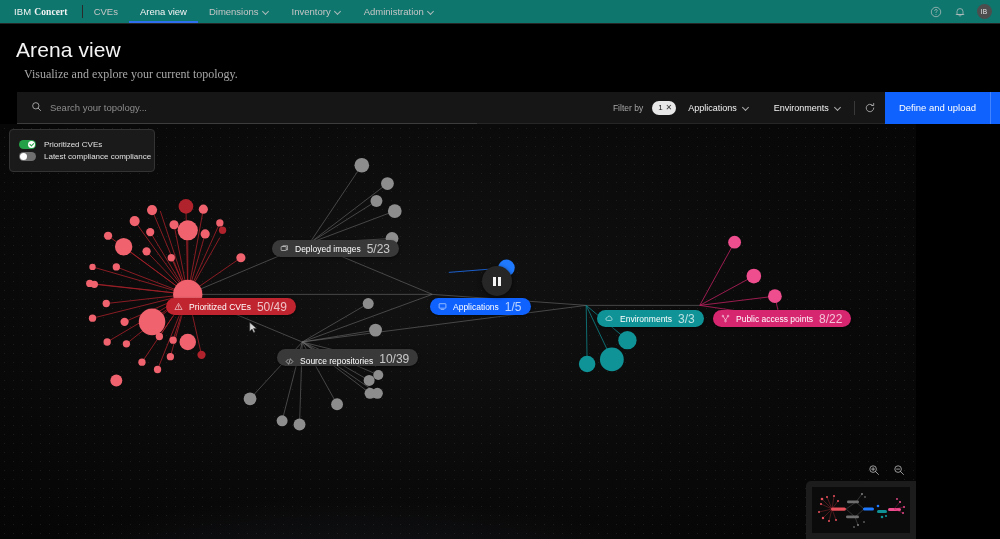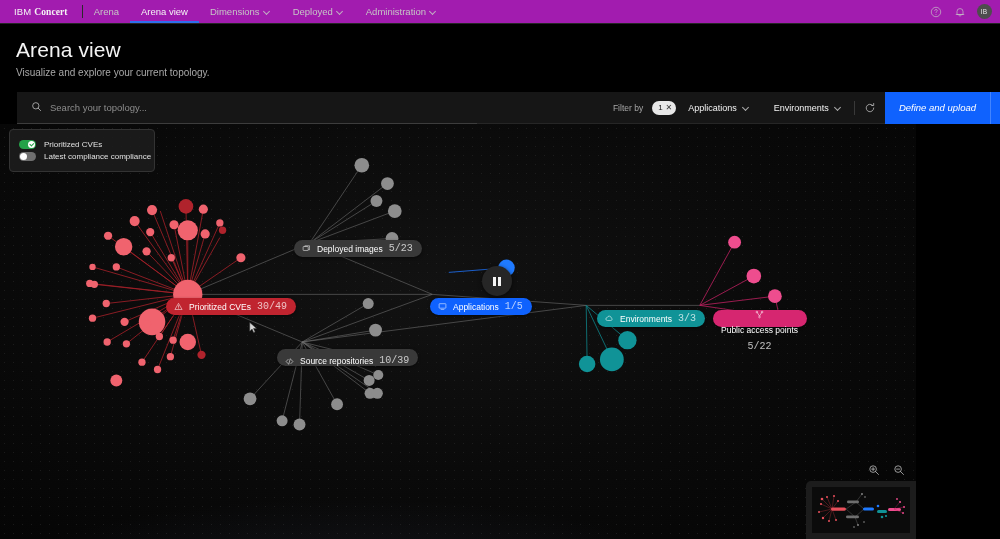--- a/index.html
+++ b/index.html
@@ -8,21 +8,21 @@
     background: #000;
     font-family: "Liberation Sans", sans-serif;
     overflow: hidden;
     color: #f4f4f4;
   }
   .app { position: relative; width: 1000px; height: 539px; background: #000; }
 
   
   .topnav {
     position: absolute; top: 0; left: 0; width: 1000px; height: 24px;
-    background: #a21caf;
+    background: #0f766e;
     border-bottom: 1px solid #262626;
     display: flex; align-items: stretch;
   }
   .brand {
     display: flex; align-items: center; padding: 0 14px 0 14px;
     font-size: 9.5px; letter-spacing: .1px; color: #f4f4f4; white-space: nowrap;
   }
   .brand b { font-weight: 700; font-family: Liberation Serif, serif; }
   .brand .b-light { font-weight: 400; margin-right: 3px; }
   .nav-sep { width: 1px; background: #2a2a2a; margin: 5px 0; }
@@ -50,21 +50,21 @@
   .avatar {
     width: 15px; height: 15px; border-radius: 50%;
     background: #4d4d4d; color: #e8e8e8; font-size: 6.5px;
     display: flex; align-items: center; justify-content: center; letter-spacing: .2px;
     cursor: pointer;
   }
 
   
   .pagehead { position: absolute; top: 24px; left: 0; width: 1000px; height: 68px; background: #000; }
   .page-title { position: absolute; left: 16px; top: 14px; font-size: 21px; font-weight: 400; color: #f4f4f4; letter-spacing: .1px; }
-  .page-sub { position: absolute; left: 16px; top: 43px; font-size: 10px; color: #a8a8a8; }
+  .page-sub { position: absolute; left: 24px; top: 43px; font-size: 12px; color: #a8a8a8; font-family: Liberation Serif, serif; }
 
   
   .toolbar {
     position: absolute; top: 92px; left: 0; width: 1000px; height: 32px;
     background: #161616; border-bottom: 1px solid #262626;
     display: flex; align-items: center; margin-left: 17px;
   }
   .search {
     display: flex; align-items: center; gap: 8px;
     height: 32px; flex: 0 0 460px; padding-left: 14px;
@@ -86,21 +86,21 @@
   .dd {
     display: flex; align-items: center; gap: 6px; height: 32px; padding: 0 12px;
     font-size: 9px; color: #f4f4f4; cursor: pointer; white-space: nowrap;
   }
   .vsep { width: 1px; height: 14px; background: #393939; }
   .refresh { width: 30px; height: 32px; display: flex; align-items: center; justify-content: center; cursor: pointer; }
   .define {
     display: flex; align-items: center; height: 32px; background: #0f62fe; color: #fff;
     font-size: 9.5px; cursor: pointer;
   }
-  .define .lbl { padding: 0 14px 0 14px; font-style: italic; }
+  .define .lbl { padding: 0 14px 0 14px; }
   .define .split { width: 1px; height: 32px; background: rgba(255,255,255,.22); }
   .define .arr { width: 26px; display: flex; align-items: center; justify-content: center; }
 
   
   .canvas {
     position: absolute; top: 124px; left: 0; width: 916px; height: 415px;
     background:
       radial-gradient(ellipse 650px 330px at 46% 40%, #121212 0%, #0a0a0a 55%, #050505 100%);
     overflow: hidden;
   }
@@ -137,27 +137,27 @@
   }
   .tlabel { font-size: 8px; color: #e0e0e0; white-space: nowrap; }
 
   
   .nlabel {
     position: absolute; display: inline-flex; align-items: center; gap: 6px;
     height: 17px; padding: 0 9px 0 8px; border-radius: 9px;
     font-size: 8.5px; color: #fff; white-space: nowrap; cursor: pointer;
     box-shadow: 0 1px 3px rgba(0,0,0,.5);
   }
-  .nlabel .cnt { color: rgba(255,255,255,.72); font-size: 10px; font-family: Liberation Mono, monospace; }
+  .nlabel .cnt { color: rgba(255,255,255,.72); font-size: 12px; }
   .nlabel .gi { display: inline-flex; width: 9px; height: 9px; opacity: .95; }
   .nl-gray { background: #393939; }
   .nl-blue { background: #0f62fe; }
   .nl-red  { background: #c0242f; }
   .nl-teal { background: #109397; }
-  .nl-pink { background: #d62670; flex-direction: column; }
+  .nl-pink { background: #d62670; }
 
   .pausebtn {
     position: absolute; width: 30px; height: 30px; border-radius: 50%;
     background: #262626; display: flex; align-items: center; justify-content: center;
     cursor: pointer; box-shadow: 0 1px 4px rgba(0,0,0,.6);
   }
   .pausebtn i { display: block; width: 2.5px; height: 9px; background: #f4f4f4; margin: 0 1.2px; }
 
   
   .zoomctl { position: absolute; right: 10px; bottom: 62px; display: flex; gap: 10px; }
@@ -175,31 +175,31 @@
 <div class="app">
 
   <div class="topnav">
     <div class="brand">
       <span class="b-light">IBM</span>
         <b>Concert</b>
     </div>
     <div class="nav-sep"></div>
     <div class="navitems">
       <div class="navitem">
-        <span>Arena</span>
+        <span>CVEs</span>
       </div>
       <div class="navitem active">
         <span>Arena view</span>
       </div>
       <div class="navitem">
         <span>Dimensions</span>
         <span class="caret"></span>
       </div>
       <div class="navitem">
-        <span>Deployed</span>
+        <span>Inventory</span>
         <span class="caret"></span>
       </div>
       <div class="navitem">
         <span>Administration</span>
         <span class="caret"></span>
       </div>
     </div>
     <div class="nav-right">
       <div class="icon-btn">
         <svg width="12" height="12" viewBox="0 0 16 16" fill="none">
@@ -472,41 +472,41 @@
         <span class="tlabel">Prioritized CVEs</span>
       </div>
       <div class="trow">
         <span class="tgl off">
             <span class="knob"></span>
           </span>
         <span class="tlabel">Latest compliance compliance</span>
       </div>
     </div>
 
-    <div class="nlabel nl-gray" style="left:294px; top:116px;">
+    <div class="nlabel nl-gray" style="left:272px; top:116px;">
       <span class="gi">
         <svg width="9" height="9" viewBox="0 0 16 16" fill="none">
           <rect x="2" y="4.5" width="9" height="7" rx="1" stroke="#fff" stroke-width="1"></rect>
           <path d="M5 4.5V3.2h8.5v7.1H11" stroke="#fff" stroke-width="1" stroke-linejoin="round"></path>
         </svg>
       </span>
       <span>Deployed images</span>
       <span class="cnt">5/23</span>
     </div>
 
     <div class="nlabel nl-red" style="left:166px; top:174px;">
       <span class="gi">
         <svg width="9" height="9" viewBox="0 0 16 16" fill="none">
           <path d="M8 2.4L14.4 13.4H1.6L8 2.4z" stroke="#fff" stroke-width="1" stroke-linejoin="round"></path>
           <path d="M8 6.4v3.1" stroke="#fff" stroke-width="1" stroke-linecap="round"></path>
           <circle cx="8" cy="11.4" r="0.6" fill="#fff"></circle>
         </svg>
       </span>
       <span>Prioritized CVEs</span>
-      <span class="cnt">30/49</span>
+      <span class="cnt">50/49</span>
     </div>
 
     <div class="nlabel nl-blue" style="left:430px; top:174px;">
       <span class="gi">
         <svg width="9" height="9" viewBox="0 0 16 16" fill="none">
           <rect x="2" y="3" width="12" height="8" rx="1" stroke="#fff" stroke-width="1"></rect>
           <path d="M5.5 13.5h5" stroke="#fff" stroke-width="1" stroke-linecap="round"></path>
         </svg>
       </span>
       <span>Applications</span>
@@ -537,21 +537,21 @@
     <div class="nlabel nl-pink" style="left:713px; top:186px;">
       <span class="gi">
         <svg width="9" height="9" viewBox="0 0 16 16" fill="none">
           <circle cx="3.4" cy="3.6" r="1.5" stroke="#fff" stroke-width="1"></circle>
           <circle cx="12.6" cy="3.6" r="1.5" stroke="#fff" stroke-width="1"></circle>
           <circle cx="8" cy="12.5" r="1.5" stroke="#fff" stroke-width="1"></circle>
           <path d="M4.4 5L8 10.9 11.6 5" stroke="#fff" stroke-width="1" stroke-linecap="round"></path>
         </svg>
       </span>
       <span>Public access points</span>
-      <span class="cnt">5/22</span>
+      <span class="cnt">8/22</span>
     </div>
 
     <div class="pausebtn" style="left:482px; top:142px;">
       <i></i>
         <i></i>
     </div>
 
     <svg class="cursor" style="left:249px; top:198px;" viewBox="0 0 12 16">
       <path d="M1 0.6 L1 12.2 L4.1 9.4 L6.2 14.1 L8.1 13.2 L6 8.7 L10 8.5 Z" fill="#d8d8d8" stroke="#3a3a3a" stroke-width="0.7"></path>
     </svg>

